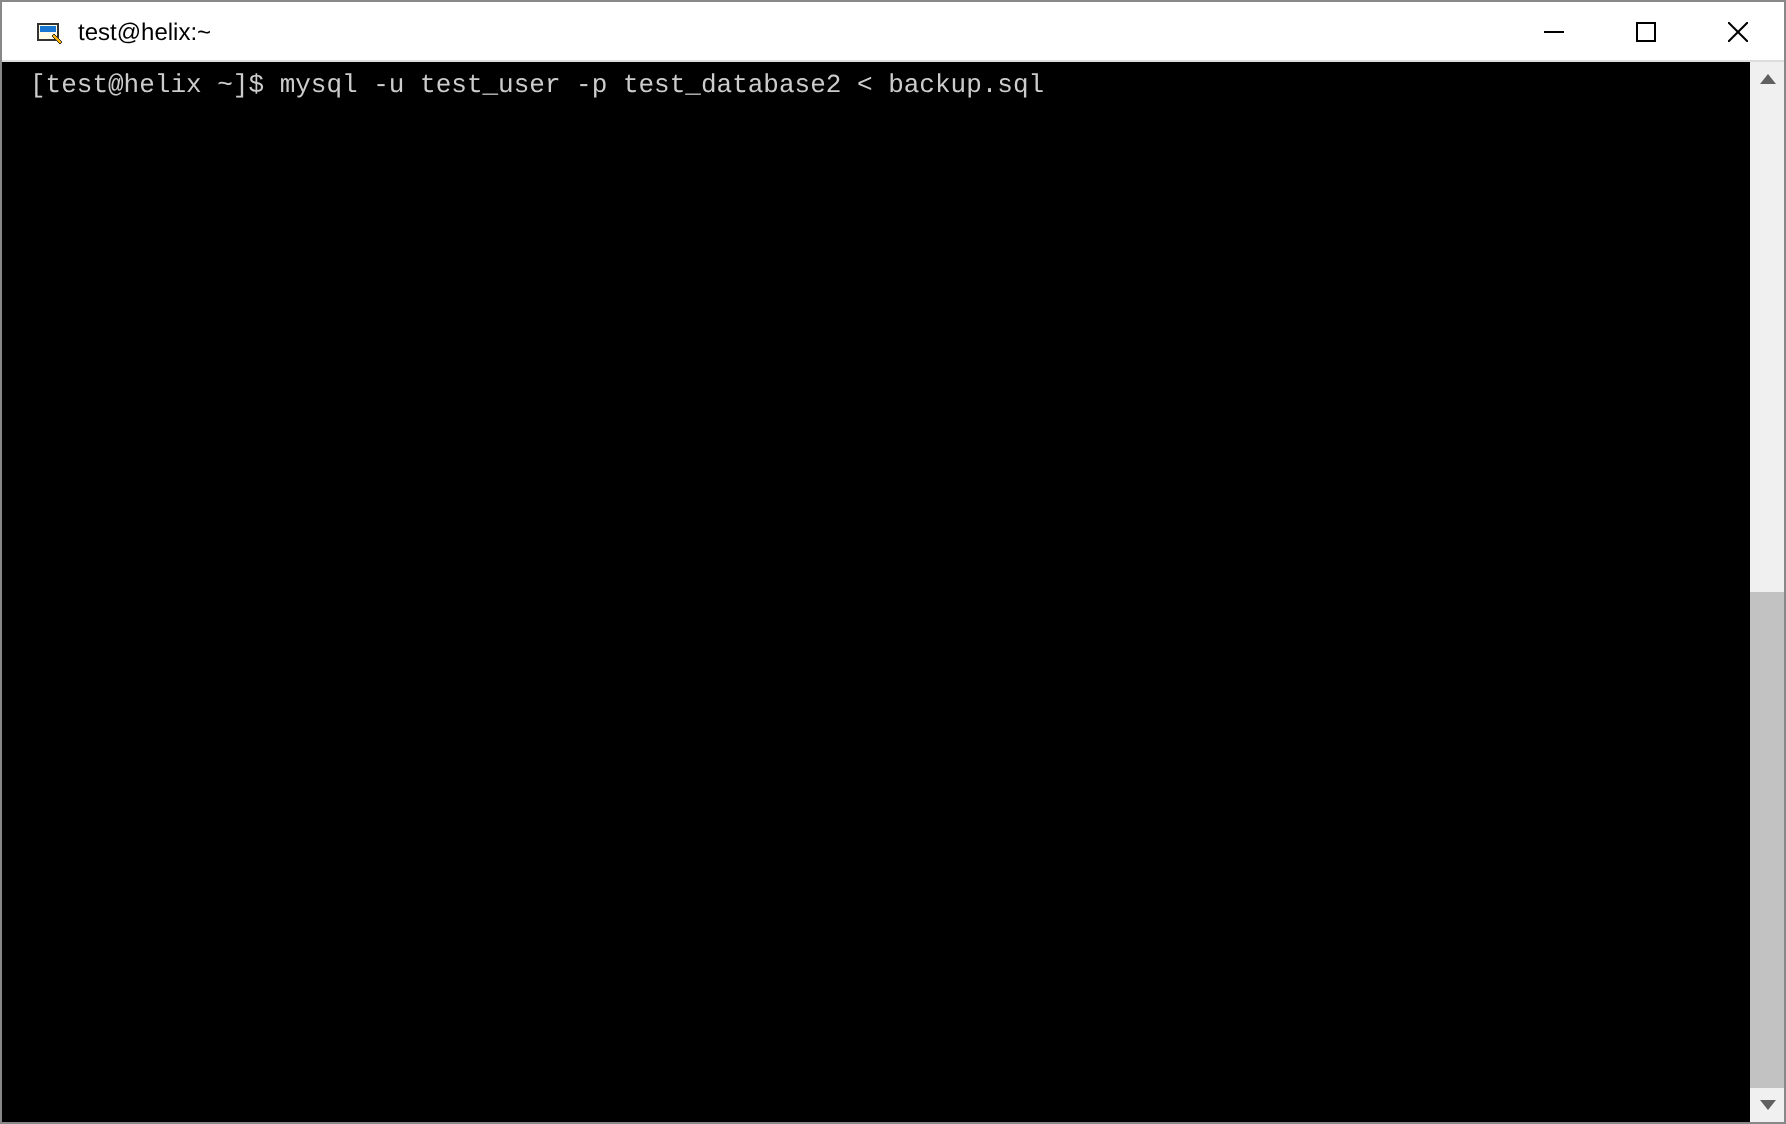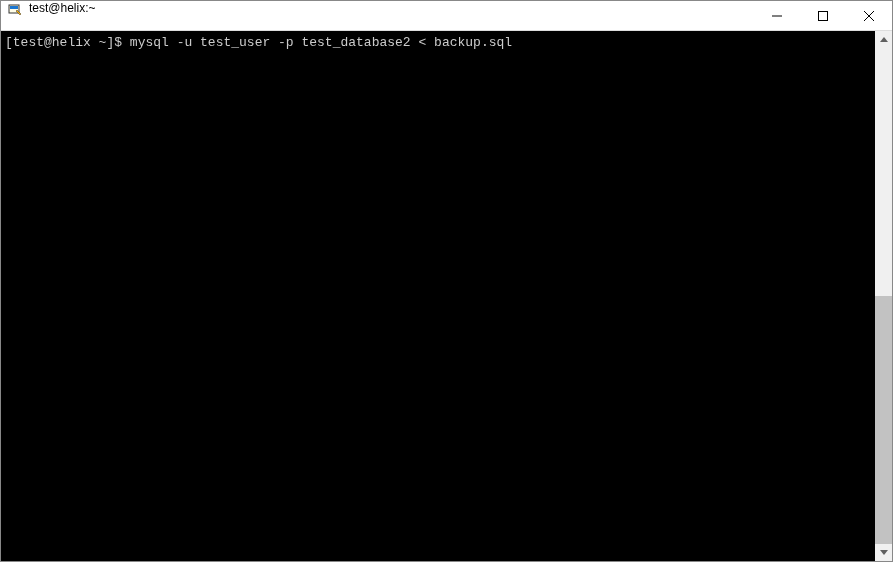--- a/index.html
+++ b/index.html
@@ -12,22 +12,22 @@
       height: 562px;
       background: #fff;
       font-family: "Segoe UI", Tahoma, sans-serif;
       overflow: hidden;
       border: 1px solid #888;
     }
     .titlebar {
       height: 30px;
       background: #fff;
       display: flex;
-      align-items: flex-start;
-      padding-left: 6px;
+      align-items: center;
+      padding-left: 16px;
       border-bottom: 1px solid #ddd;
     }
     .titlebar-icon {
       width: 16px;
       height: 16px;
       margin-right: 6px;
       display: flex;
       align-items: center;
       justify-content: center;
     }
@@ -52,21 +52,21 @@
     }
     .terminal-wrap {
       position: relative;
       height: calc(100% - 30px);
       background: #000;
     }
     .terminal {
       height: 100%;
       width: calc(100% - 17px);
       background: #000;
-      padding: 4px 4px;
+      padding: 4px 14px;
       font-family: "Courier New", monospace;
       font-size: 13px;
       line-height: 16px;
       color: #ccc;
       overflow: hidden;
     }
     .term-line {
       white-space: pre;
     }
     .prompt {

